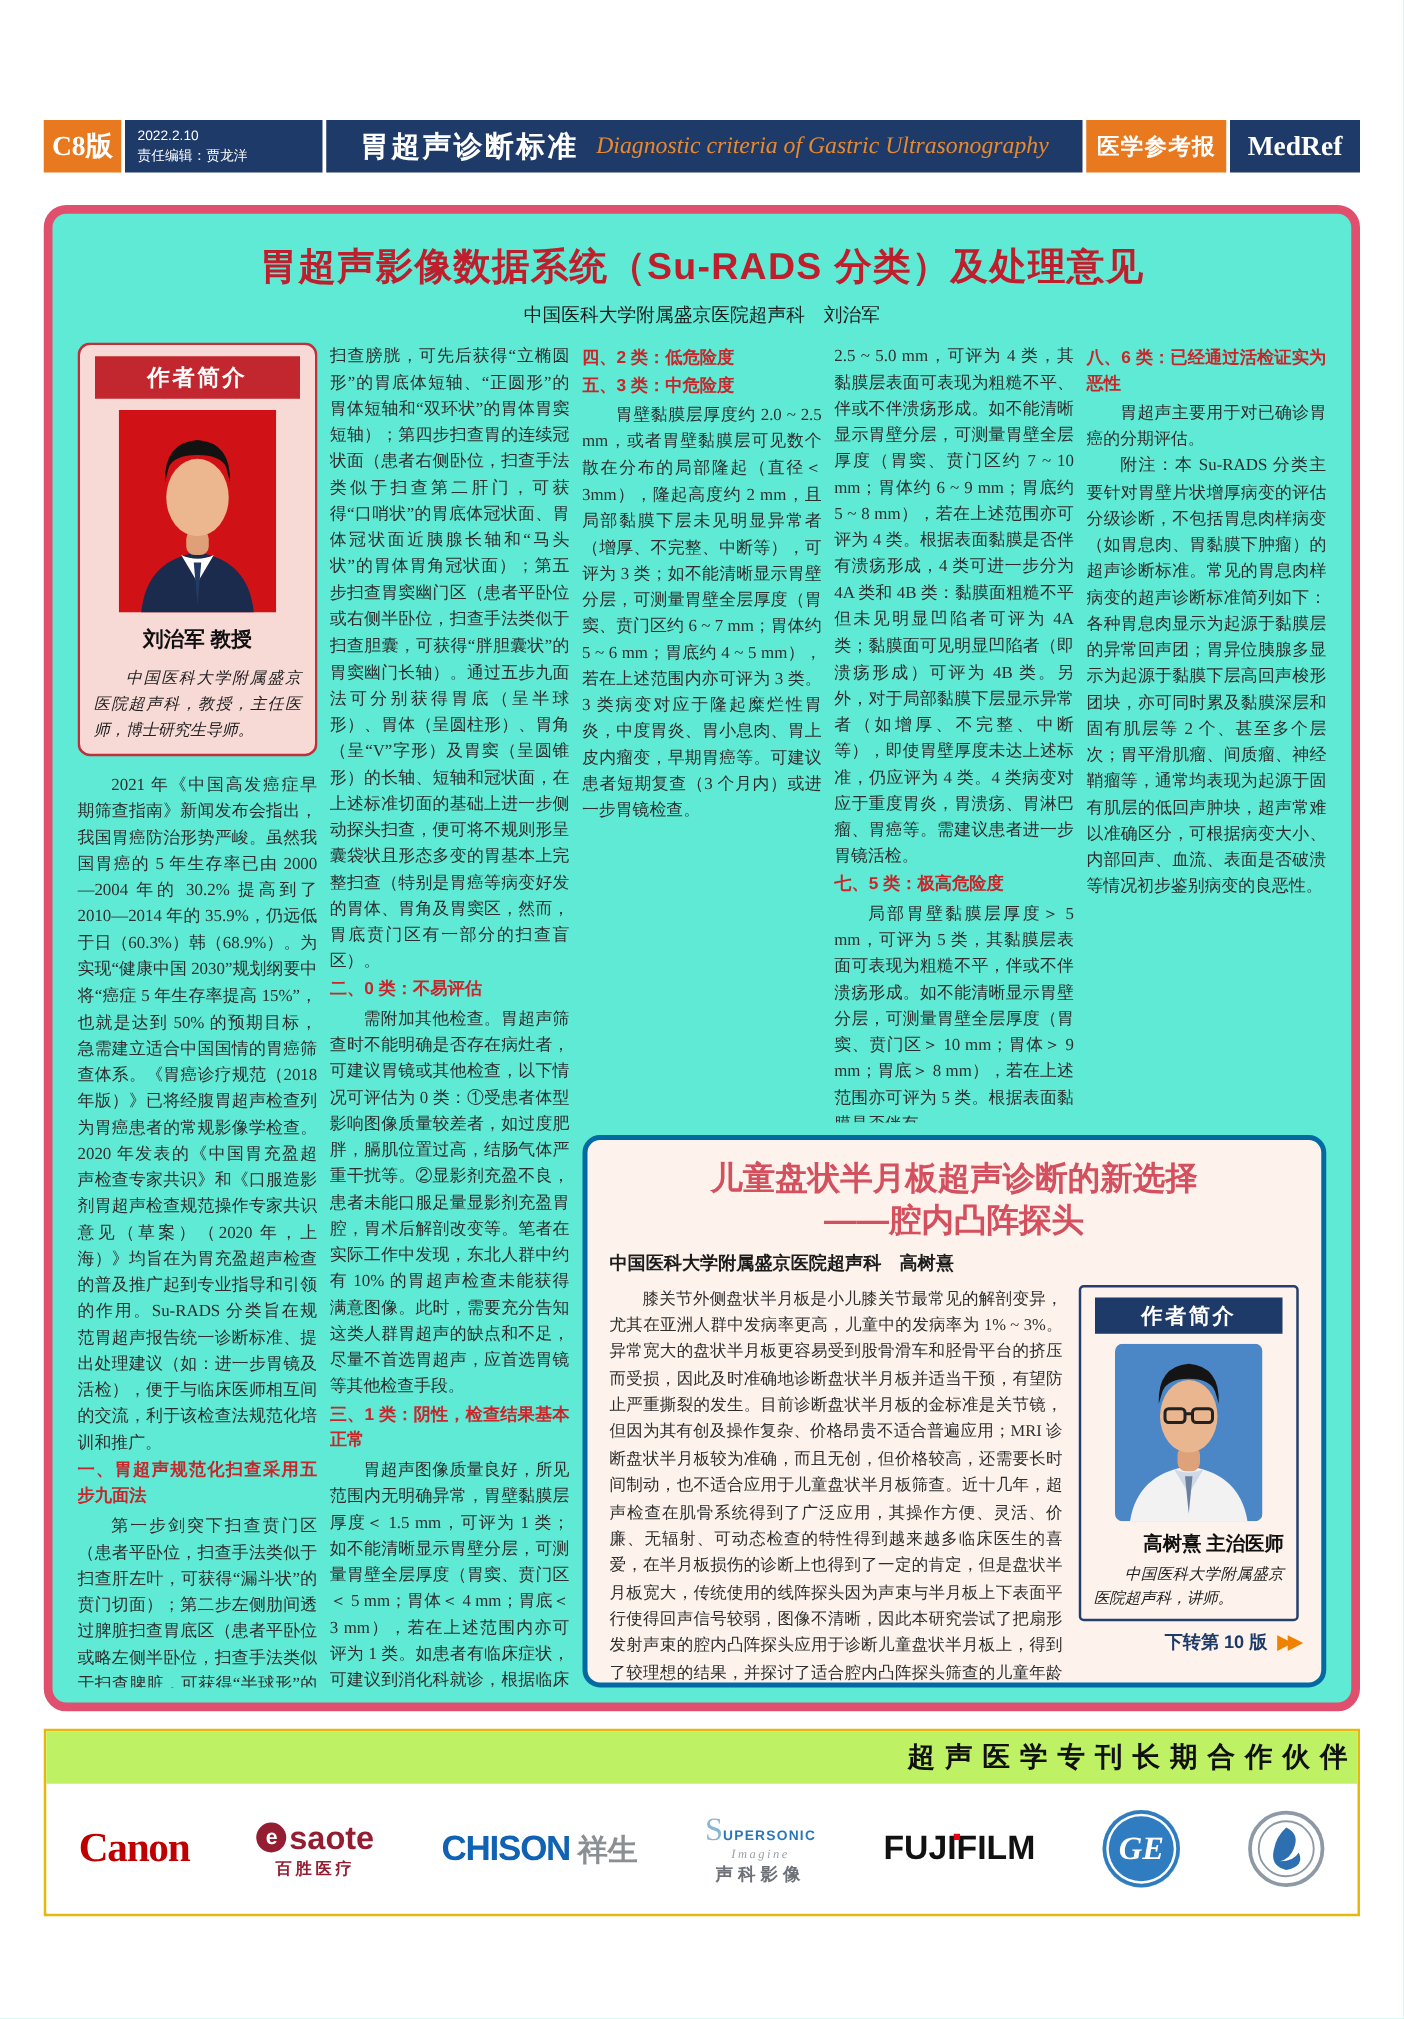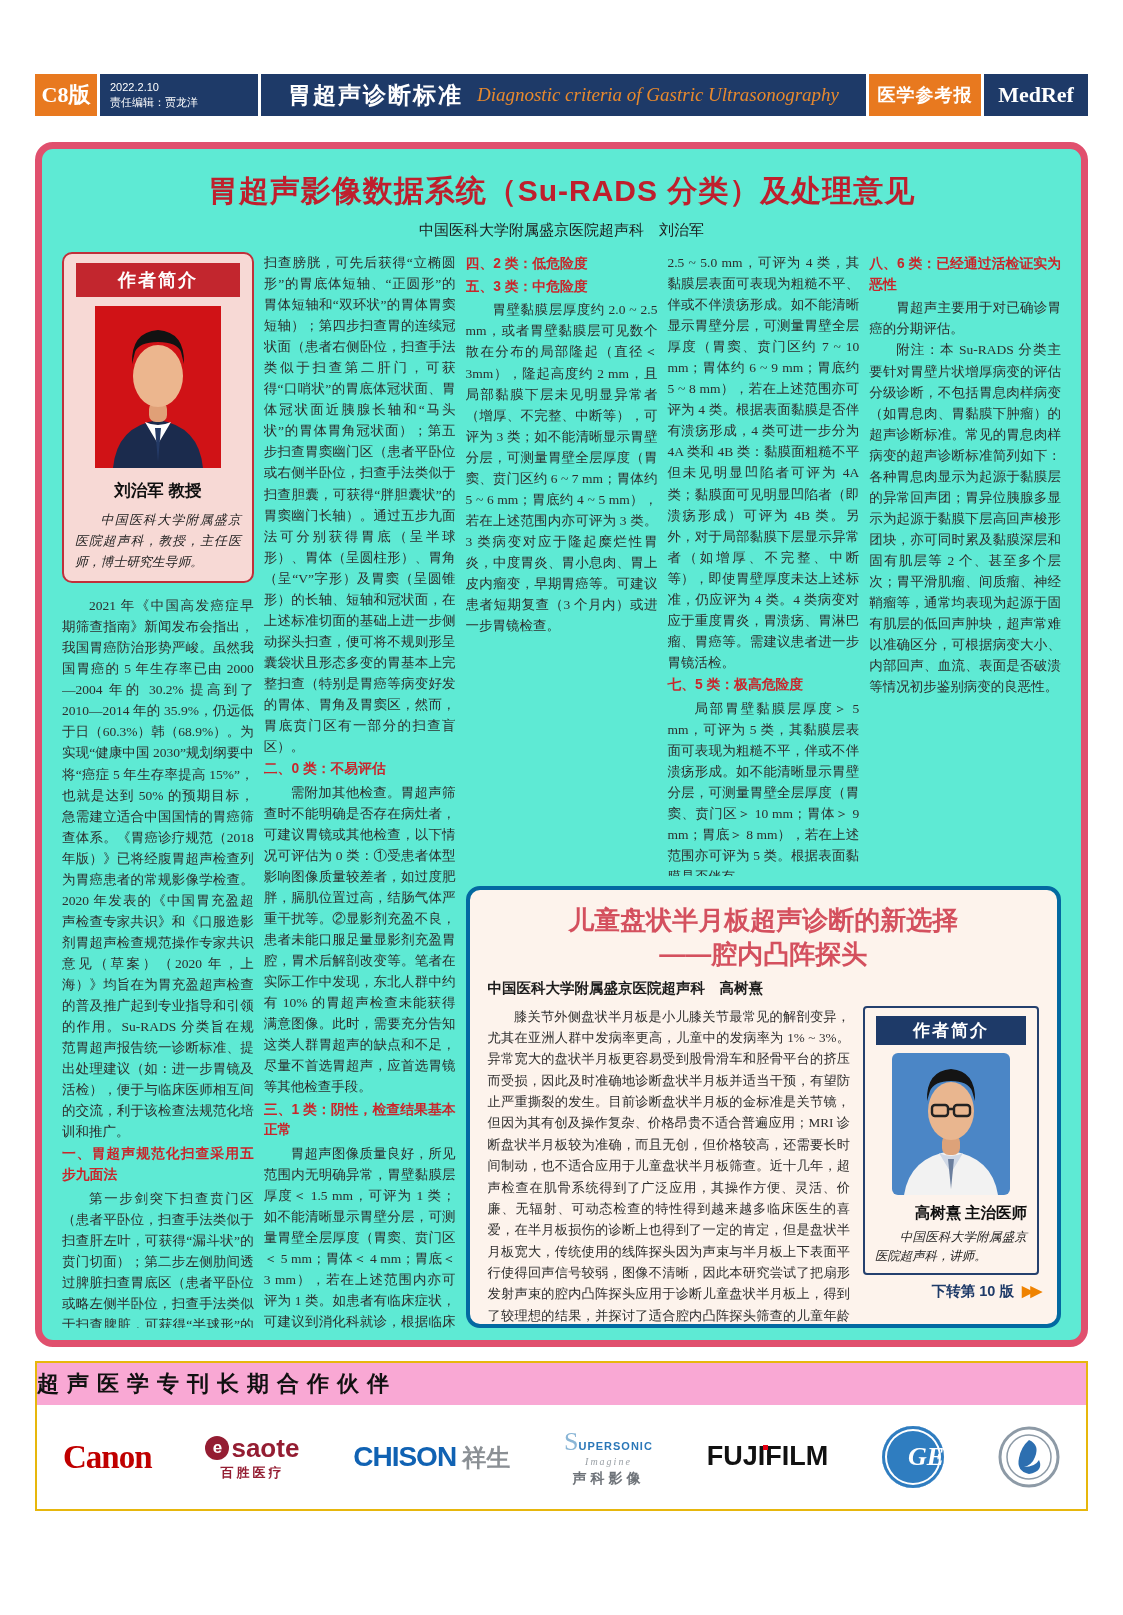--- a/index.html
+++ b/index.html
@@ -2,21 +2,21 @@
 <html><head>
 <meta charset="utf-8">
 <style>
   * { box-sizing: border-box; }
   html,body { margin:0; padding:0; }
   body {
     width:1123px; height:1615px; background:#ffffff;
     font-family:"Liberation Serif","DejaVu Serif",serif;
     color:#2e2e2e;
   }
-  .page { width:1053px; margin:0 auto; padding-top:74px; }
+  .page { width:1053px; margin:0 auto; padding-top:96px; }
 
   
   .masthead { display:flex; height:42px; }
   .m-edition {
     width:62px; background:#e8791f; color:#fff; display:flex; align-items:center;
     justify-content:center; font-family:"Liberation Serif",serif; font-size:22px; font-weight:bold;
   }
   .m-date {
     width:158px; background:#1e3a68; color:#fff; margin-left:3px;
     display:flex; flex-direction:column; justify-content:center; padding:3px 10px; gap:2px;
@@ -98,21 +98,21 @@
   }
   .a-photo2 { width:118px; height:142px; margin:0 auto; display:block; border-radius:6px; }
   .a-name2 { text-align:right; font-weight:bold; font-size:15.5px; color:#101010; margin:8px 0 4px; font-family:Liberation Serif, serif; }
   .a-bio2 { font-style:italic; font-size:12.4px; line-height:1.6; text-indent:2em; color:#222; margin:0; text-align:justify; }
   .continuation { margin-top:7px; text-align:right; color:#1e3a68; font-weight:bold; font-size:14.5px; font-family:"Liberation Sans",sans-serif; }
   .arrows { color:#ef8200; letter-spacing:-3px; margin-left:4px; font-size:15px; }
 
   
   .partners { margin-top:14px; border:2px solid #e7b70c; background:#fff; }
   .p-head {
-    background:#f9a8d4; text-align:left; font-weight:bold; font-size:22px; color:#111;
+    background:#bef264; text-align:right; font-weight:bold; font-size:22px; color:#111;
     letter-spacing:8px; padding:6px 0; font-family:"Liberation Serif",serif;
   }
   .p-logos { display:flex; align-items:center; justify-content:space-between; padding:12px 26px; height:104px; }
   .logo { display:flex; flex-direction:column; align-items:center; justify-content:center; line-height:1.1; }
   .logo-canon { color:#c00000; font-family:"Liberation Serif",serif; font-weight:bold; font-size:33px; letter-spacing:-1px; }
   .esaote-row { display:flex; align-items:center; gap:2px; color:#941d32; font-weight:bold; font-size:26px; font-family:"Liberation Sans",sans-serif; }
   .esaote-e {
     width:24px; height:24px; border-radius:50%; background:#941d32; color:#fff; display:inline-flex;
     align-items:center; justify-content:center; font-size:17px;
   }
@@ -122,21 +122,21 @@
   .chison-cn { color:#8a8f94; font-weight:bold; font-size:24px; font-family:"Liberation Sans",sans-serif; }
   .ss-top { display:flex; align-items:baseline; }
   .ss-s { color:#8ab6d6; font-size:26px; font-family:"Liberation Serif",serif; }
   .ss-rest { color:#2a77b8; font-size:11px; font-weight:bold; letter-spacing:1px; font-family:"Liberation Sans",sans-serif; }
   .ss-imagine { color:#9aa0a6; font-style:italic; font-size:10px; letter-spacing:2px; }
   .ss-sub { color:#6d7278; font-size:14px; letter-spacing:4px; font-weight:bold; margin-top:4px; }
   .logo-fujifilm { position:relative; color:#111; font-weight:bold; font-size:27px; font-family:"Liberation Sans",sans-serif; letter-spacing:0; }
   .logo-fujifilm::after { content:""; position:absolute; top:3px; left:46%; width:5px; height:5px; background:#e60012; }
   .ge-circle {
     width:62px; height:62px; border-radius:50%; background:#2f7dc0; color:#fff;
-    display:flex; align-items:center; justify-content:flex-end; font-family:"Liberation Serif",serif;
+    display:flex; align-items:center; justify-content:center; font-family:"Liberation Serif",serif;
     font-style:italic; font-weight:bold; font-size:26px; box-shadow:inset 0 0 0 3px #2f7dc0, inset 0 0 0 5px #ffffff;
   }
 </style>
 </head>
 <body>
 
 <div class="page">
 
   <header class="masthead">
     <div class="m-edition">C8版</div>

